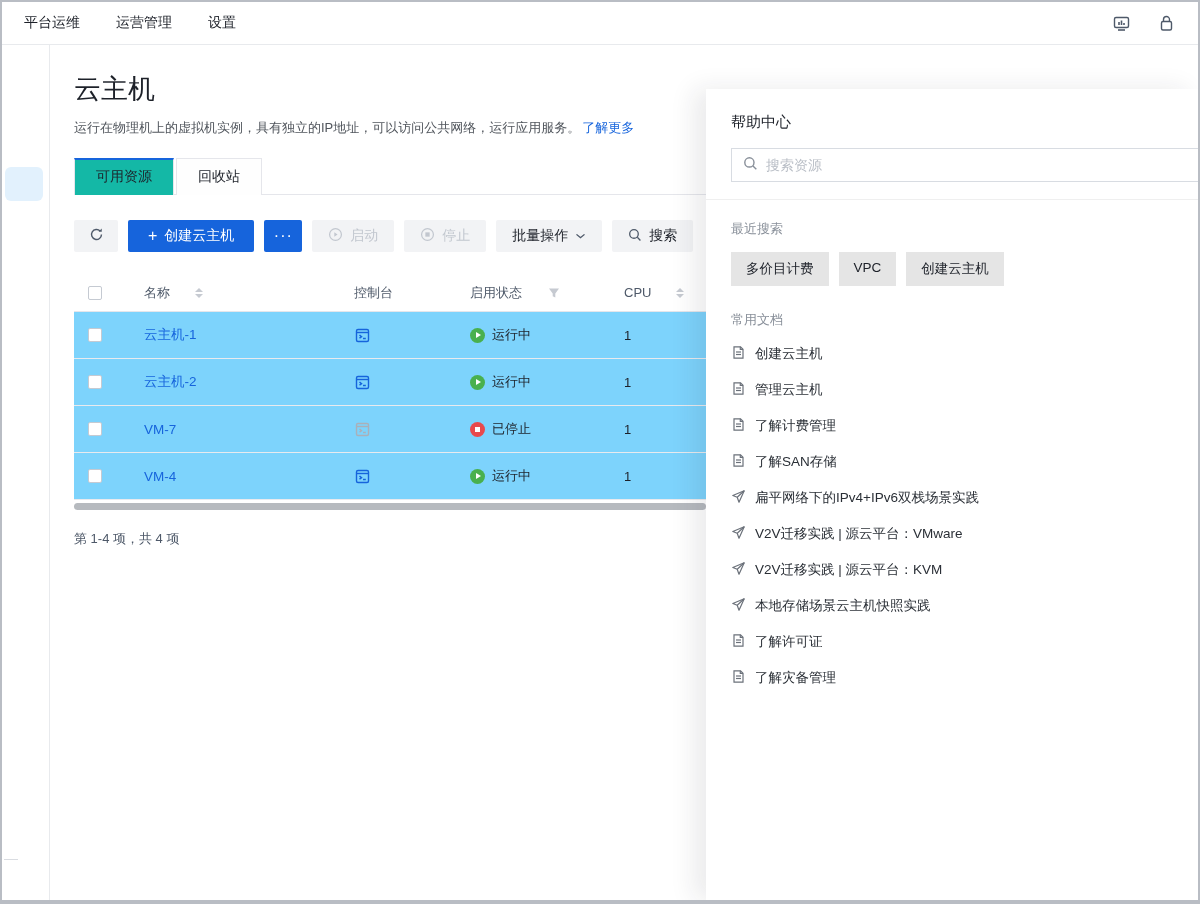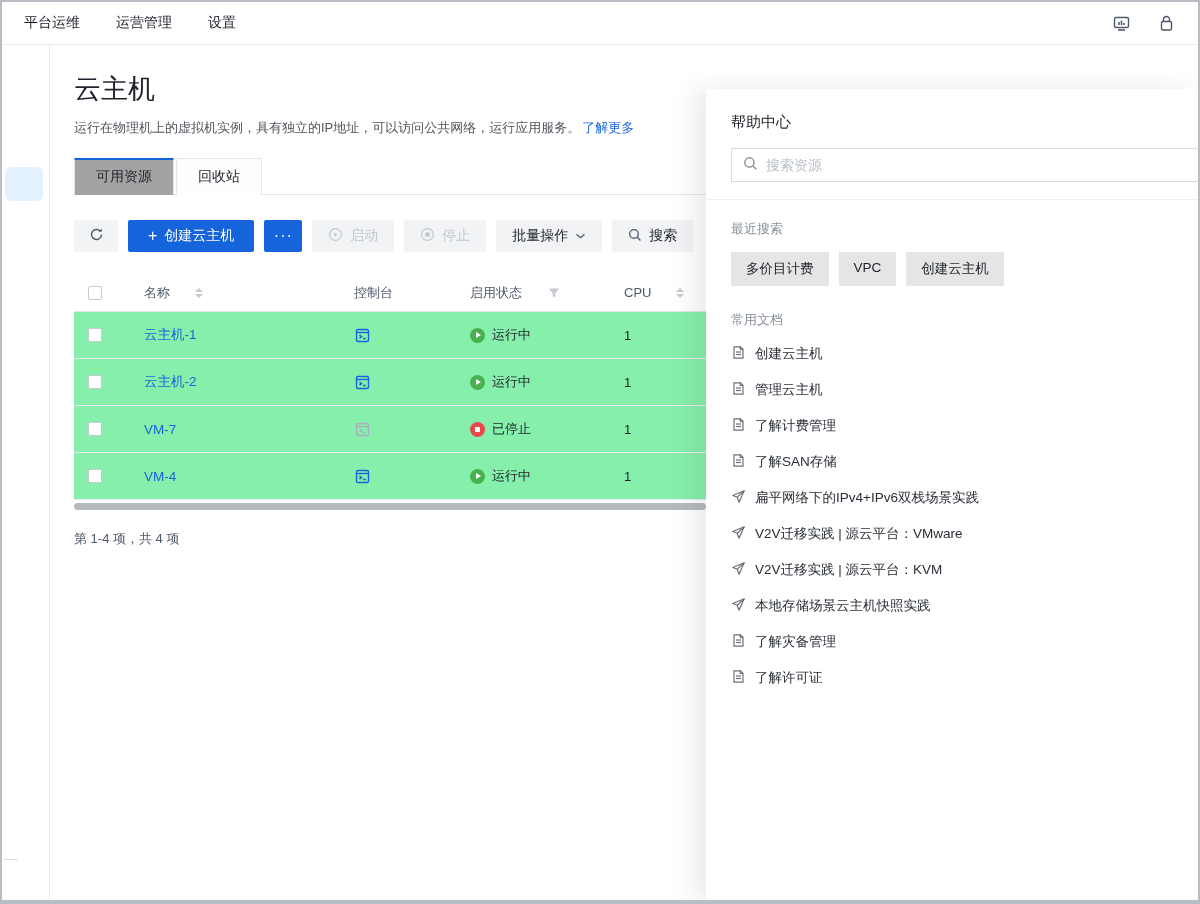--- a/index.html
+++ b/index.html
@@ -58,21 +58,21 @@
   .page-desc .learn-more { color: #1664dc; cursor: pointer; margin-left: 2px; text-decoration: none; }
 
   
   .tabbar { margin-top: 20px; display: flex; align-items: flex-end; border-bottom: 1px solid #e5e6eb; width: 640px; }
   .tab {
     font-size: 14px; padding: 9px 21px; background: #fff;
     border: 1px solid #e5e6eb; border-bottom: none;
     margin-right: 2px; cursor: pointer; position: relative; top: 1px;
     color: #1d2129;
   }
-  .tab.active { border-top: 2px solid #1664dc; background: #a3a3a3; padding-top: 8px; z-index: 2; font-family: Liberation Mono, monospace; }
+  .tab.active { border-top: 2px solid #1664dc; background: #14b8a6; padding-top: 8px; z-index: 2; font-family: Liberation Mono, monospace; }
   .tab.inactive { background: #fefefe; color: #1d2129; }
 
   
   .toolbar { margin-top: 25px; display: flex; align-items: center; gap: 10px; }
   .btn {
     height: 32px; border: none; border-radius: 2px;
     font-size: 14px; font-family: inherit;
     display: inline-flex; align-items: center; justify-content: center;
     gap: 7px; cursor: pointer; padding: 0 16px; background: #f2f3f5; color: #1d2129;
   }
@@ -84,21 +84,21 @@
 
   
   .table { margin-top: 22px; width: 648px; font-size: 13px; }
   .t-row {
     display: grid;
     grid-template-columns: 54px 210px 116px 154px 90px;
     align-items: center;
     border-bottom: 1px solid #e9eaee;
   }
   .t-head { height: 38px; color: #4e5969; border-bottom: 1px solid #e5e6eb; }
-  .t-body-row { height: 47px; background: #86efac; }
+  .t-body-row { height: 47px; background: #7dd3fc; }
   .cell { padding-left: 16px; display: flex; align-items: center; gap: 21px; }
   .cell.first { padding-left: 14px; }
   .row-link { color: #1664dc; font-size: 13.5px; text-decoration: none; cursor: pointer; }
   input.cbx {
     width: 14px; height: 14px; appearance: none; -webkit-appearance: none;
     border: 1px solid #c5cad2; border-radius: 2px; background: #fff; cursor: pointer;
   }
   .sort-icon { display: inline-flex; flex-direction: column; line-height: 0; margin-left: 4px; }
   .sort-icon i { border: 4px solid transparent; width: 0; height: 0; display: block; }
   .sort-icon .up { border-bottom-color: #c6cad1; margin-bottom: 2px; }
@@ -515,31 +515,31 @@
 
         <div class="doc-item">
           <span>
             <svg width="15" height="15" viewBox="0 0 15 15" fill="none" stroke="#6b717a" stroke-width="1.2">
               <path d="M3 1.8 h6.5 L12 4.3 V13.2 H3 Z"></path>
                 <path d="M9.3 1.8 V4.5 H12"></path>
               <line x1="5" y1="7" x2="10" y2="7"></line>
                 <line x1="5" y1="9.5" x2="10" y2="9.5"></line>
             </svg>
           </span>
-          <span class="doc-label">了解灾备管理</span>
+          <span class="doc-label">了解许可证</span>
         </div>
 
         <div class="doc-item">
           <span>
             <svg width="15" height="15" viewBox="0 0 15 15" fill="none" stroke="#6b717a" stroke-width="1.2">
               <path d="M3 1.8 h6.5 L12 4.3 V13.2 H3 Z"></path>
                 <path d="M9.3 1.8 V4.5 H12"></path>
               <line x1="5" y1="7" x2="10" y2="7"></line>
                 <line x1="5" y1="9.5" x2="10" y2="9.5"></line>
             </svg>
           </span>
-          <span class="doc-label">了解许可证</span>
+          <span class="doc-label">了解灾备管理</span>
         </div>
 
       </div>
     </div>
   </div>
 </div>
 
 </body></html>

